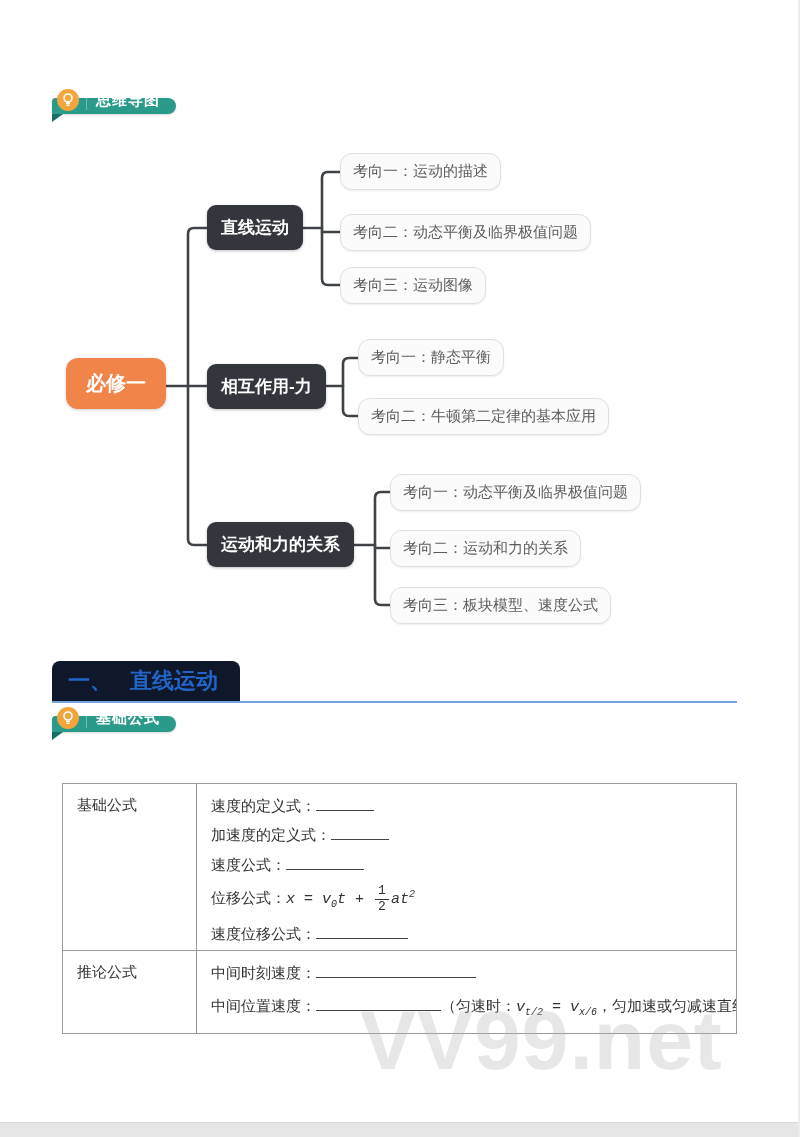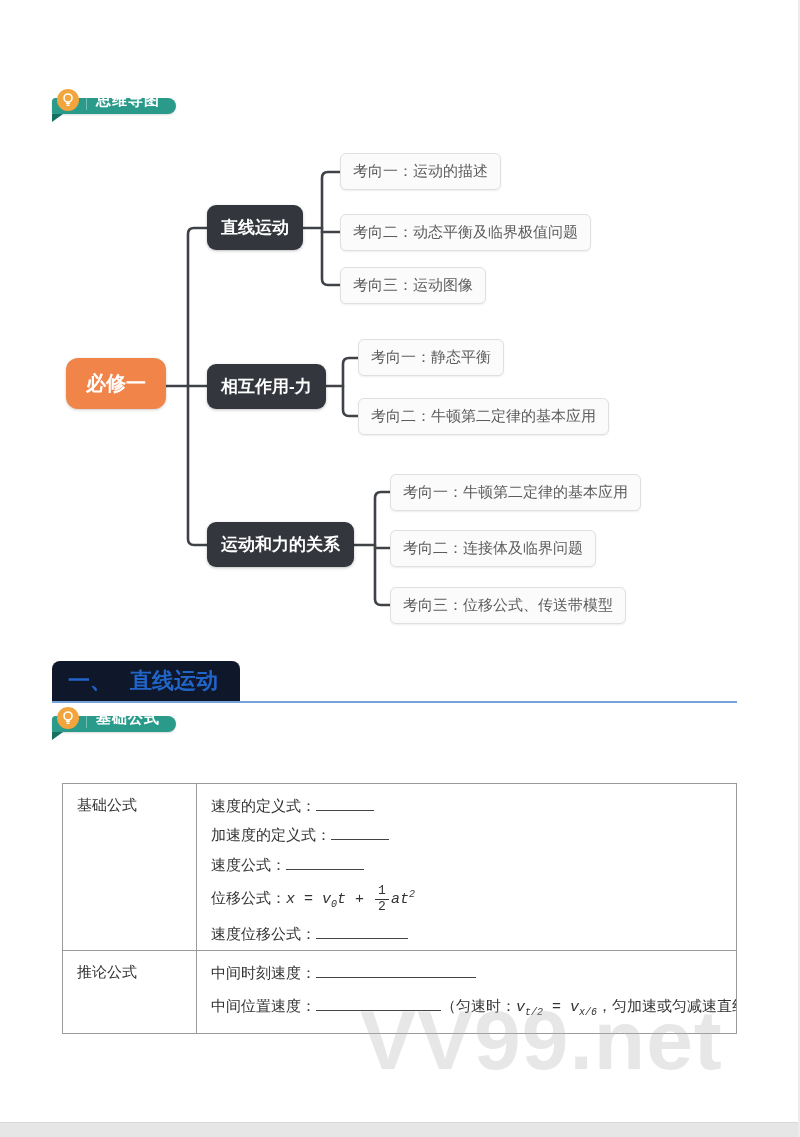--- a/index.html
+++ b/index.html
@@ -37,21 +37,21 @@
   }
   .mm-branch {
     background:#33373d; color:#fff; font-size:17px; font-weight:bold;
     border-radius:9px; height:45px; display:flex; align-items:center;
     padding:0 14px; box-shadow:0 1px 3px rgba(0,0,0,.25);
   }
   .mm-b1 { left:207px; top:205px; }
   .mm-b2 { left:207px; top:364px; }
   .mm-b3 { left:207px; top:522px; }
   .mm-child {
-    background:#fbfbfb; border:1px solid #e0e0e0; border-radius:6px;
+    background:#fbfbfb; border:1px solid #e0e0e0; border-radius:12px;
     color:#5c5c5c; font-size:15px; height:37px; display:flex; align-items:center;
     padding:14px 12px; box-shadow:0 1px 2px rgba(0,0,0,.07);
   }
   .mm-c10 { left:340px; top:153px; }
   .mm-c11 { left:340px; top:214px; }
   .mm-c12 { left:340px; top:267px; }
   .mm-c20 { left:358px; top:339px; }
   .mm-c21 { left:358px; top:398px; }
   .mm-c30 { left:390px; top:474px; }
   .mm-c31 { left:390px; top:530px; }
@@ -138,23 +138,23 @@
 
   <div class="mm-node mm-branch mm-b1">直线运动</div>
   <div class="mm-node mm-branch mm-b2">相互作用-力</div>
   <div class="mm-node mm-branch mm-b3">运动和力的关系</div>
 
   <div class="mm-node mm-child mm-c10">考向一：运动的描述</div>
   <div class="mm-node mm-child mm-c11">考向二：动态平衡及临界极值问题</div>
   <div class="mm-node mm-child mm-c12">考向三：运动图像</div>
   <div class="mm-node mm-child mm-c20">考向一：静态平衡</div>
   <div class="mm-node mm-child mm-c21">考向二：牛顿第二定律的基本应用</div>
-  <div class="mm-node mm-child mm-c30">考向一：牛顿第二定律的基本应用</div>
-  <div class="mm-node mm-child mm-c31">考向二：连接体及临界问题</div>
-  <div class="mm-node mm-child mm-c32">考向三：位移公式、传送带模型</div>
+  <div class="mm-node mm-child mm-c30">考向一：动态平衡及临界极值问题</div>
+  <div class="mm-node mm-child mm-c31">考向二：运动和力的关系</div>
+  <div class="mm-node mm-child mm-c32">考向三：板块模型、速度公式</div>
 
   <div class="section-heading">
     <div class="section-box">
       <span class="num">一、</span><span>直线运动</span>
     </div>
     <div class="section-rule"></div>
   </div>
 
   <div class="badge" style="left:52px; top:716px;">
     <span class="fold"></span>

